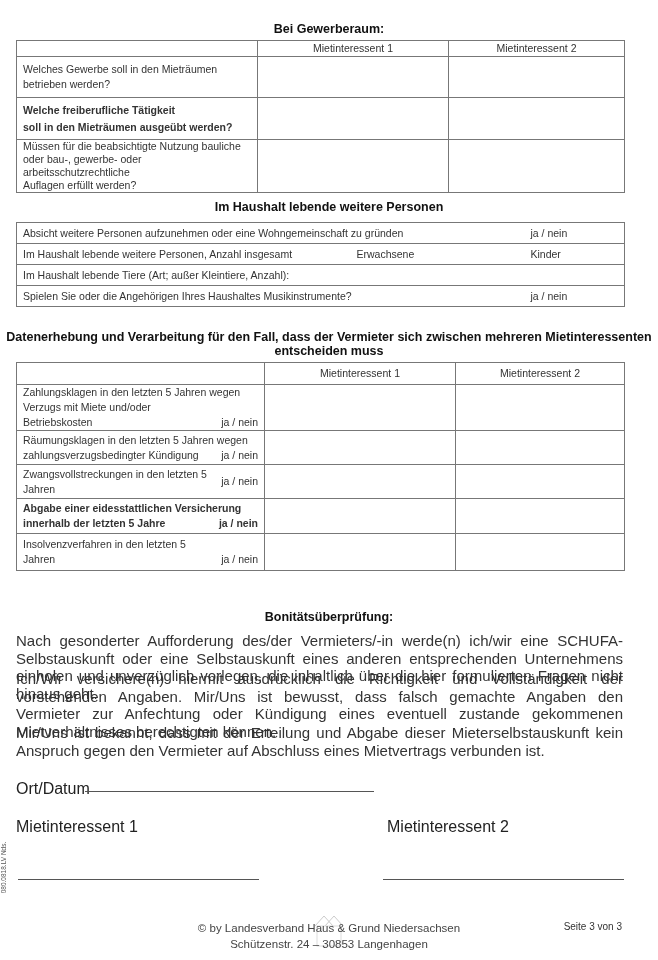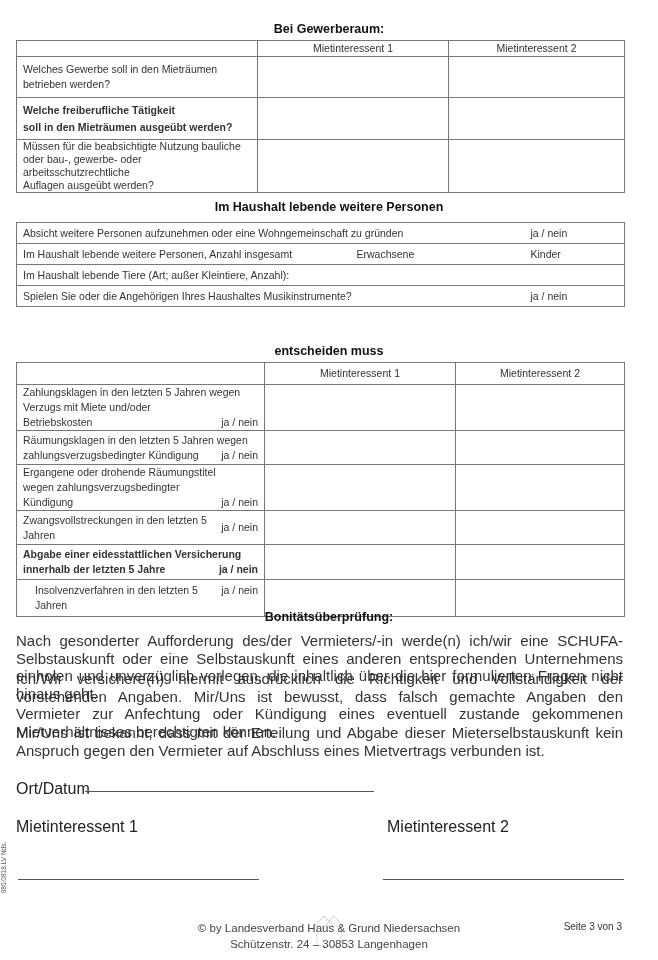--- a/index.html
+++ b/index.html
@@ -45,21 +45,21 @@
   </tr>
   <tr style="height:42px;font-weight:bold;">
     <td>
           <div style="line-height:17px;"><span>Welche freiberufliche Tätigkeit</span><br><span>soll in den Mieträumen ausgeübt werden?</span></div>
         </td>
     <td></td>
     <td></td>
   </tr>
   <tr style="height:42px;">
     <td>
-          <div style="line-height:13px;"><span>Müssen für die beabsichtigte Nutzung bauliche</span><br><span>oder bau-, gewerbe- oder arbeitsschutzrechtliche</span><br><span>Auflagen ausgeübt werden?</span></div>
+          <div style="line-height:13px;"><span>Müssen für die beabsichtigte Nutzung bauliche</span><br><span>oder bau-, gewerbe- oder arbeitsschutzrechtliche</span><br><span>Auflagen erfüllt werden?</span></div>
         </td>
     <td></td>
     <td></td>
   </tr>
 </tbody>
   </table>
 
 <div class="h" style="top:200px;">Im Haushalt lebende weitere Personen</div>
 <table style="left:16px; top:222px; width:608px;">
   <colgroup>
@@ -81,21 +81,21 @@
     <td colspan="3">Im Haushalt lebende Tiere (Art; außer Kleintiere, Anzahl):</td>
   </tr>
   <tr style="height:21px;">
     <td colspan="2" style="border-right:none;">Spielen Sie oder die Angehörigen Ihres Haushaltes Musikinstrumente?</td>
     <td style="border-left:none;">ja / nein</td>
   </tr>
 </tbody>
   </table>
 
 <div class="h" style="top:330px; line-height:14px;">
-  <br>
+  <span>Datenerhebung und Verarbeitung für den Fall, dass der Vermieter sich zwischen mehreren Mietinteressenten</span><br>
   <span>entscheiden muss</span>
 </div>
 <table style="left:16px; top:362px; width:608px;">
   <colgroup>
       <col style="width:248px">
       <col style="width:191px">
       <col style="width:169px">
     </colgroup>
   <tbody>
       <tr style="height:22px;">
@@ -112,49 +112,41 @@
     <td></td>
   </tr>
   <tr style="height:34px;">
     <td><span>Räumungsklagen in den letzten 5 Jahren wegen</span><div class="q">
             <span>zahlungsverzugsbedingter Kündigung</span>
             <span class="yn">ja / nein</span>
           </div></td>
     <td></td>
     <td></td>
   </tr>
-  <tr style="height:35px;">
-    <td><span>Ergangene oder drohende Räumungstitel</span><div class="q">
-            <span>wegen zahlungsverzugsbedingter Kündigung</span>
-            <span class="yn">ja / nein</span>
-          </div></td>
-    <td></td>
-    <td></td>
-  </tr>
   <tr style="height:34px;">
     <td>
           <div class="q" style="align-items:center;">
             <span>Zwangsvollstreckungen in den letzten 5 Jahren</span>
             <span class="yn">ja / nein</span>
           </div>
         </td>
     <td></td>
     <td></td>
   </tr>
   <tr style="height:35px;font-weight:bold;">
     <td><span>Abgabe einer eidesstattlichen Versicherung</span><div class="q">
             <span>innerhalb der letzten 5 Jahre</span>
             <span class="yn">ja / nein</span>
           </div></td>
     <td></td>
     <td></td>
   </tr>
   <tr style="height:37px;">
     <td>
-          <div class="q" style="align-items:flex-start;margin-left:12px;">
+          <div class="q" style="align-items:flex-end;">
             <span>Insolvenzverfahren in den letzten 5 Jahren</span>
             <span class="yn">ja / nein</span>
           </div>
         </td>
     <td></td>
     <td></td>
   </tr>
 </tbody>
   </table>
 

